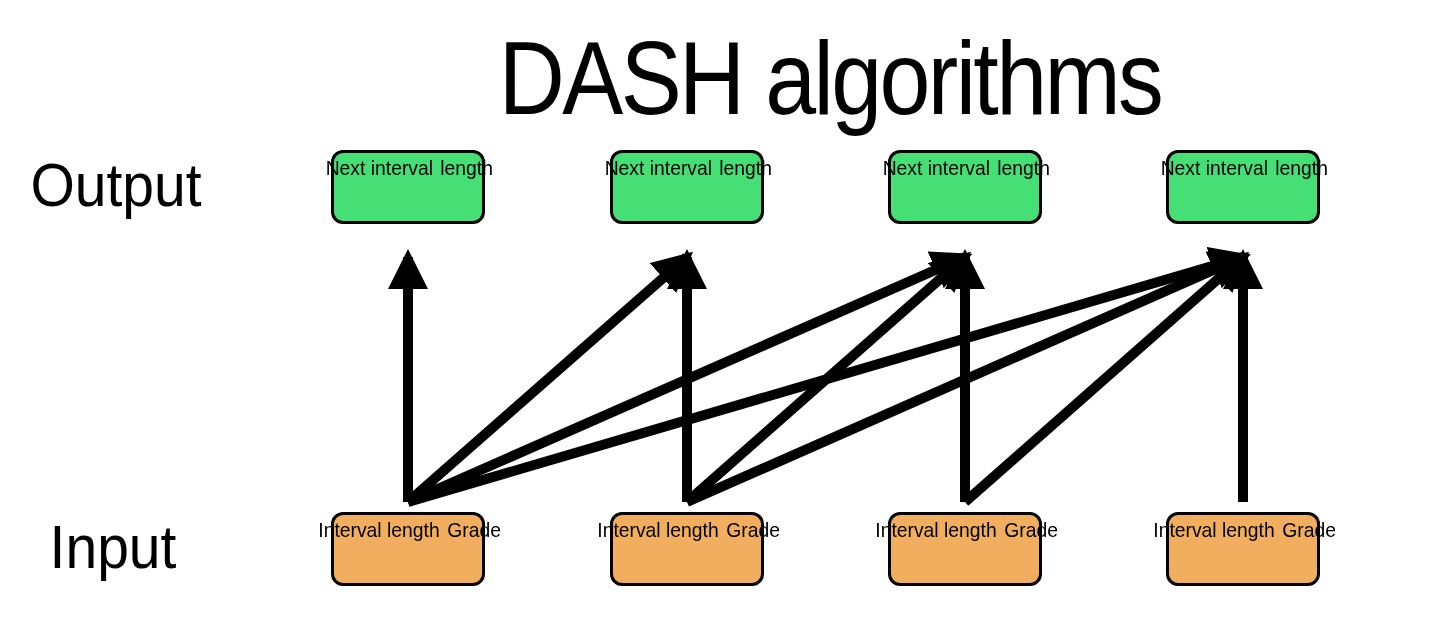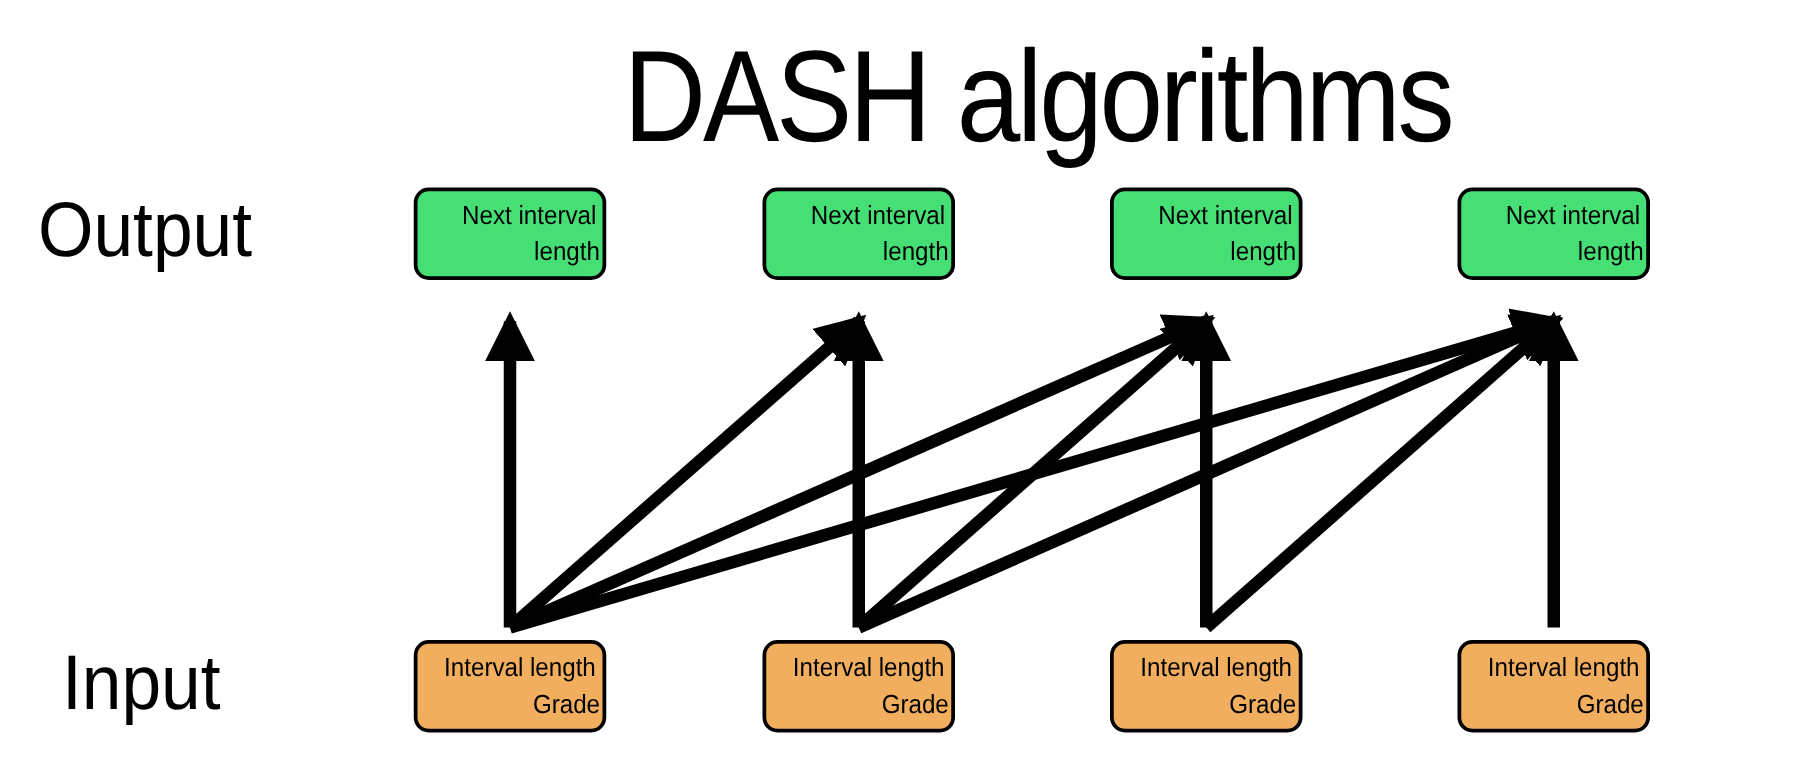--- a/index.html
+++ b/index.html
@@ -16,21 +16,21 @@
     .row-label {
       position: absolute; left: 0; font-size: 62px; line-height: 70px;
       text-align: center; width: 232px; transform: scaleX(0.92);
     }
     .row-label.output { top: 150px; }
     .row-label.input { top: 512px; left: 0; width: 226px; }
     #diagram { position: absolute; left: 0; top: 0; }
     .node {
       position: absolute; width: 154px; height: 74px; box-sizing: border-box;
       border: 3px solid #000; border-radius: 12px;
-      display: flex; flex-direction: column; justify-content: center; align-items: flex-end;
+      display: flex; justify-content: center; align-items: flex-start;
       font-size: 21px; line-height: 29px; text-align: center;
     }
     .node span { display: block; transform: scaleX(0.92); white-space: nowrap; }
   </style>
 </head>
 <body>
 
 <div class="title">DASH algorithms</div>
 <div class="row-label output">Output</div>
 <div class="row-label input">Input</div>

